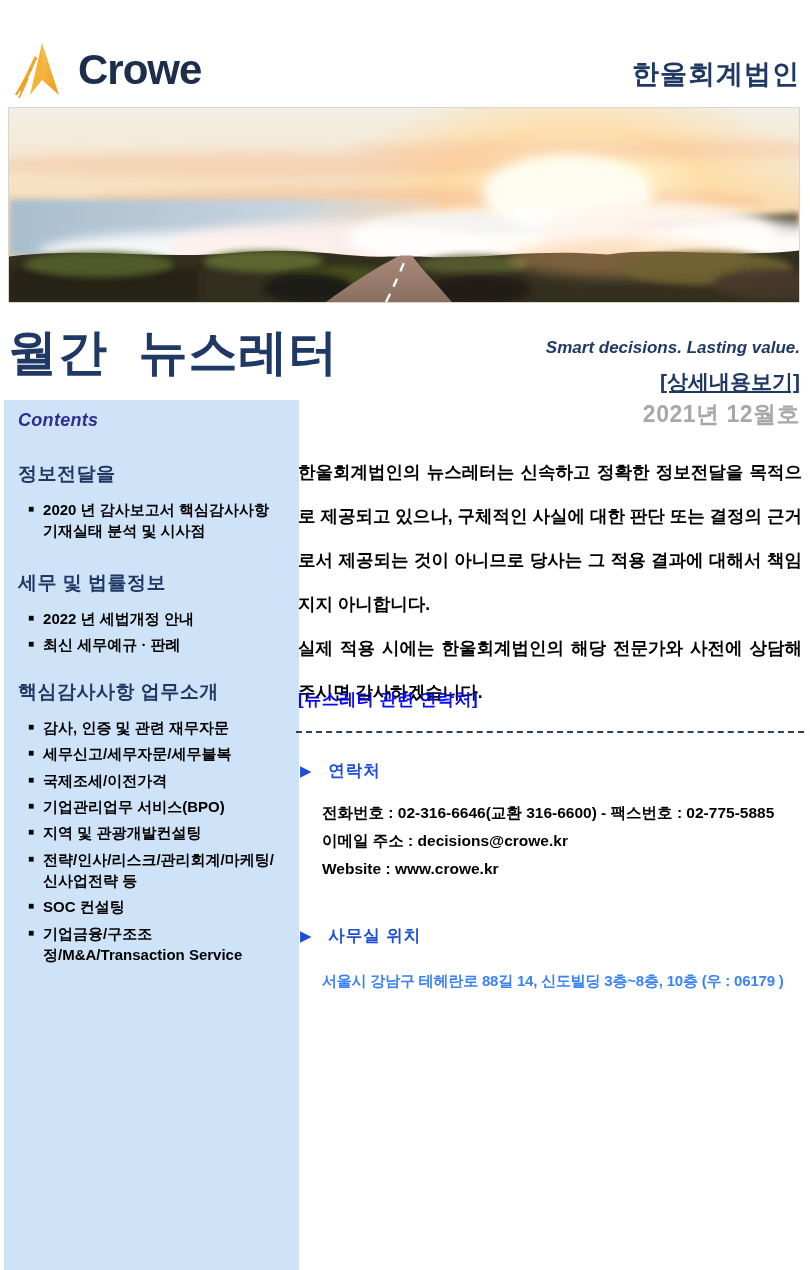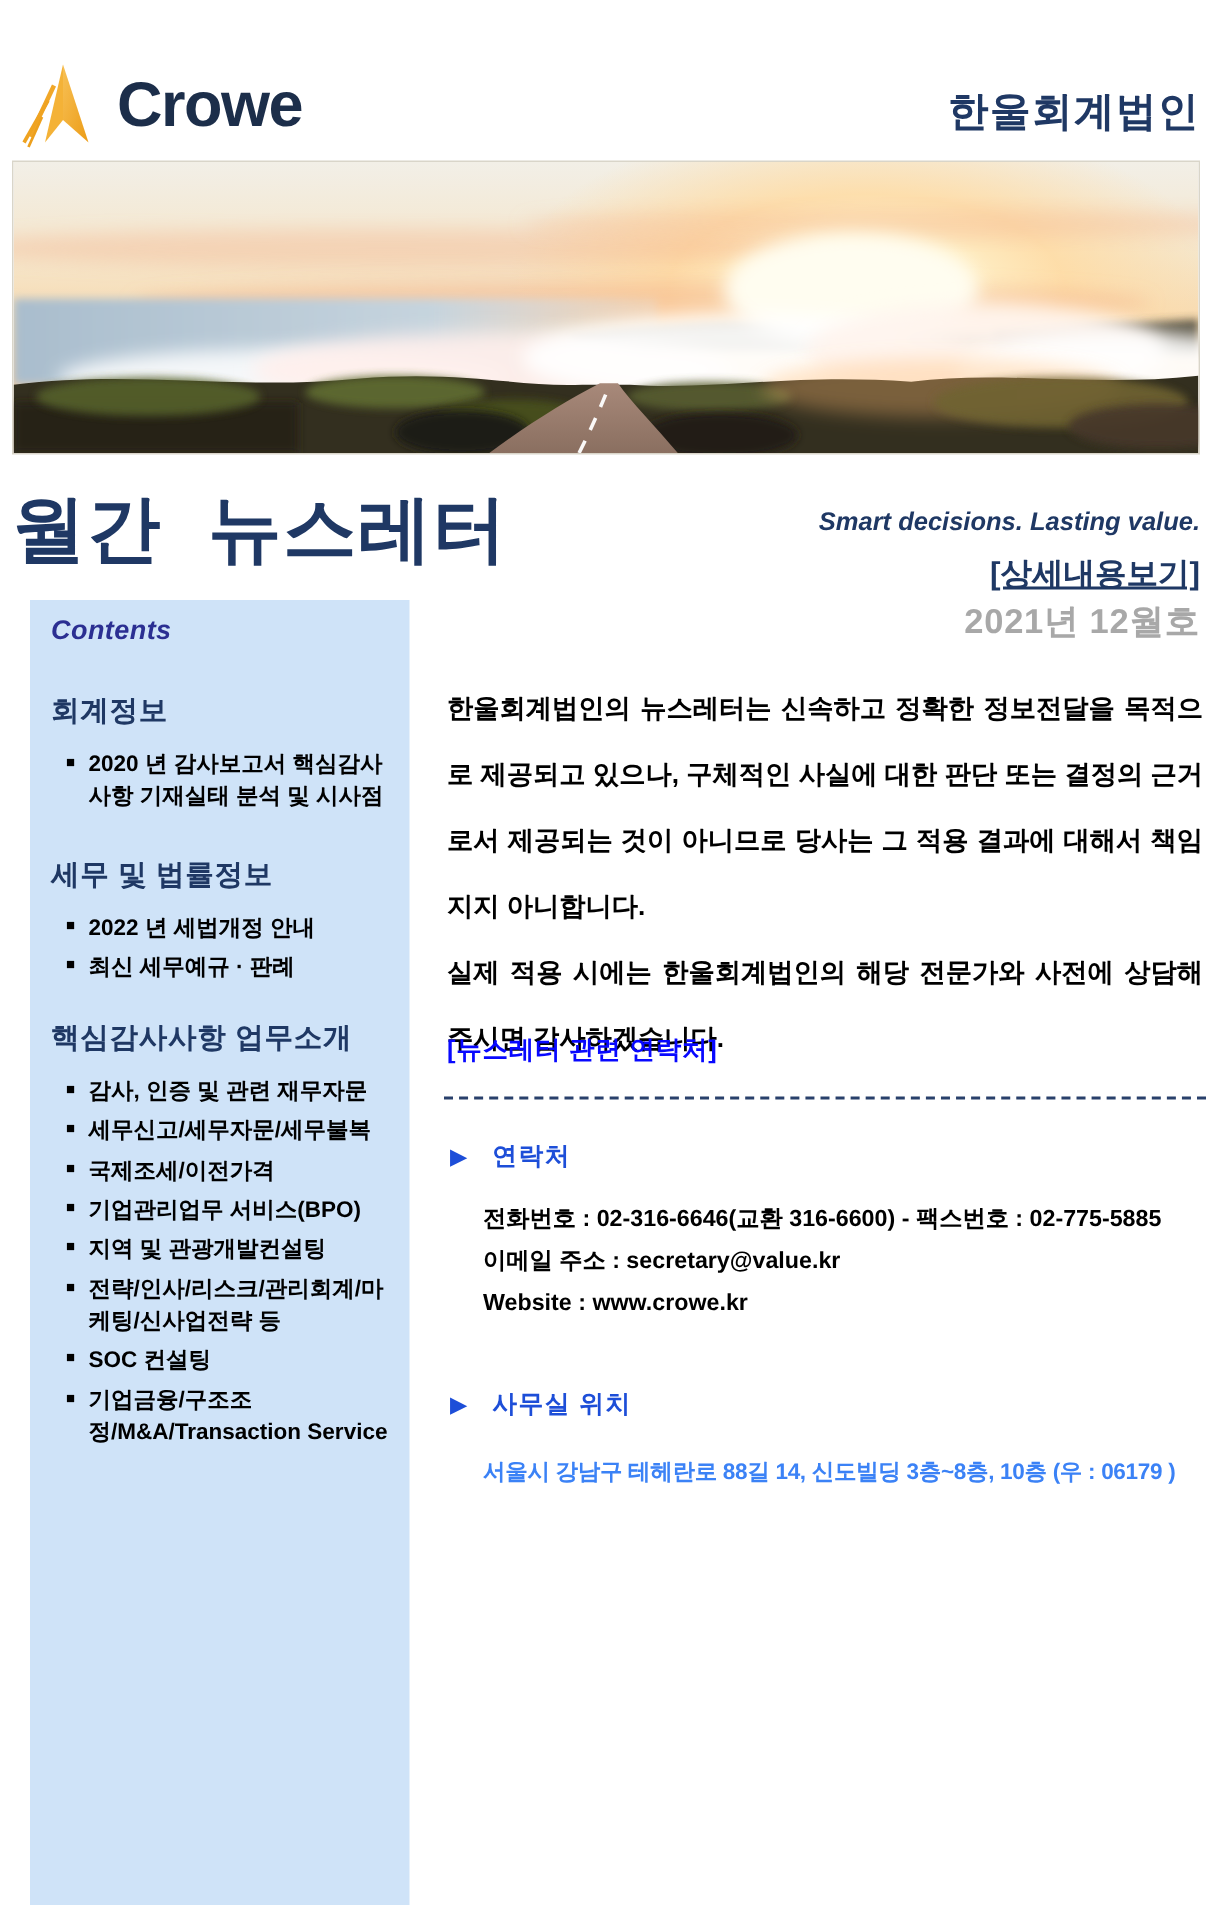--- a/index.html
+++ b/index.html
@@ -17,21 +17,21 @@
   
   .hero { position:absolute; left:8px; top:107px; width:792px; height:196px; border:1px solid #d9d5c9; overflow:hidden; }
   .hero svg { display:block; width:100%; height:100%; }
   
   .page-title { position:absolute; left:8px; top:320px; font-size:49px; font-weight:800; color:#1F3864; word-spacing:16px; letter-spacing:1px; }
   .right-block { position:absolute; right:10px; top:338px; text-align:right; }
   .tagline { font-size:17px; font-style:italic; font-weight:700; color:#1F3864; }
   .details-link { display:block; margin-top:10px; font-size:21px; font-weight:800; color:#1F3864; text-decoration:underline; cursor:pointer; }
   .issue-label { display:block; margin-top:3px; font-size:23px; font-weight:800; color:#a8a8a8; letter-spacing:0.5px; }
   
-  .sidebar { position:absolute; left:20px; top:400px; width:253px; height:870px; background:#cfe3f8; padding:10px 12px 0 14px; }
+  .sidebar { position:absolute; left:4px; top:400px; width:295px; height:870px; background:#cfe3f8; padding:10px 12px 0 14px; }
   .contents-heading { font-size:18px; font-weight:800; font-style:italic; color:#2b2f92; letter-spacing:0.3px; }
   .side-section-title { font-size:19px; font-weight:800; color:#1F3864; letter-spacing:0.5px; }
   .st-1 { margin-top:30px; } .st-2 { margin-top:28px; } .st-3 { margin-top:24px; }
   .side-list { margin-top:12px; }
   .side-item { display:flex; align-items:flex-start; margin-top:5px; padding-left:10px; font-size:15px; font-weight:600; line-height:1.42; color:#000; }
   .bullet-sq { font-size:10px; line-height:1; margin-top:5px; margin-right:9px; flex:0 0 auto; color:#000; }
   .side-footnote { margin-top:44px; font-size:15.5px; font-weight:800; line-height:1.55; color:#000; }
   
   .disclaimer { position:absolute; left:298px; top:450px; width:504px; font-size:17.5px; font-weight:700; line-height:44px; text-align:justify; color:#000; }
   .disclaimer p { margin:0; }
@@ -130,21 +130,21 @@
 <div class="page-title">월간 뉴스레터</div>
 <div class="right-block">
   <div class="tagline">Smart decisions. Lasting value.</div>
   <span class="details-link">[상세내용보기]</span>
   <span class="issue-label">2021년 12월호</span>
 </div>
 
 <div class="sidebar">
   <div class="contents-heading">Contents</div>
 
-  <div class="side-section-title st-1">회계정보</div>
+  <div class="side-section-title st-1">정보전달을</div>
   <div class="side-list">
     <div class="side-item">
       <span class="bullet-sq">■</span>
       <span>2020 년 감사보고서 핵심감사사항 기재실태 분석 및 시사점</span>
     </div>
   </div>
 
   <div class="side-section-title st-2">세무 및 법률정보</div>
   <div class="side-list">
     <div class="side-item">
@@ -203,21 +203,21 @@
 <div class="contact-header">[뉴스레터 관련 연락처]</div>
 <div class="dashed-line"></div>
 
 <div class="blue-label contact-label">
   <span class="arrow-glyph">▶</span>
   <span>연락처</span>
 </div>
 
 <div class="contact-lines">
   <div>전화번호 : 02-316-6646(교환 316-6600)  - 팩스번호 : 02-775-5885</div>
-  <div>이메일 주소 : secretary@value.kr</div>
+  <div>이메일 주소 : decisions@crowe.kr</div>
   <div>Website : www.crowe.kr</div>
 </div>
 
 <div class="blue-label office-label">
   <span class="arrow-glyph">▶</span>
   <span>사무실 위치</span>
 </div>
 
 <div class="office-address">서울시 강남구 테헤란로 88길 14, 신도빌딩 3층~8층, 10층 (우 : 06179 )</div>
 

